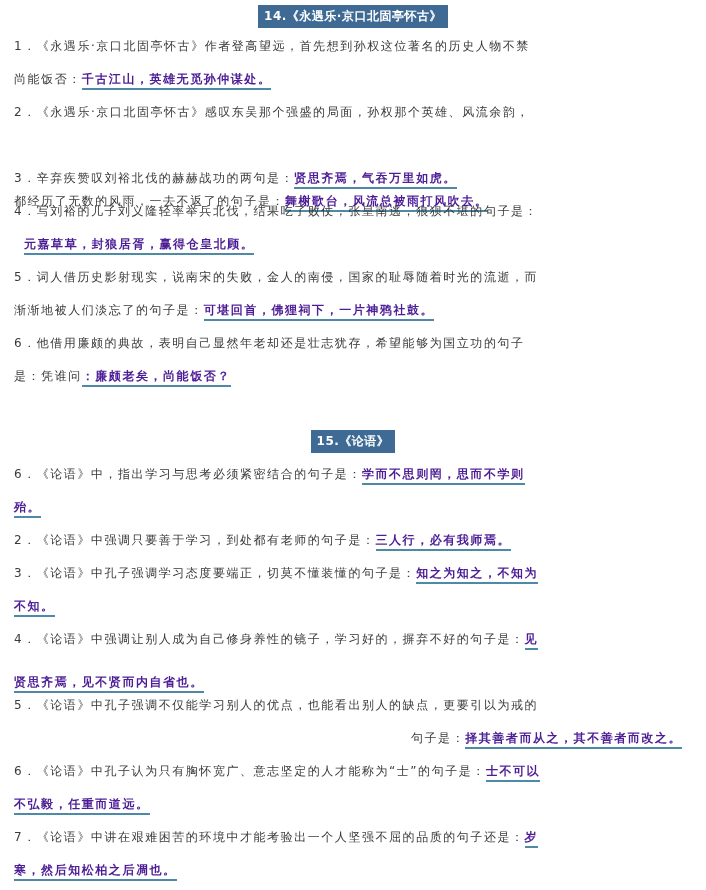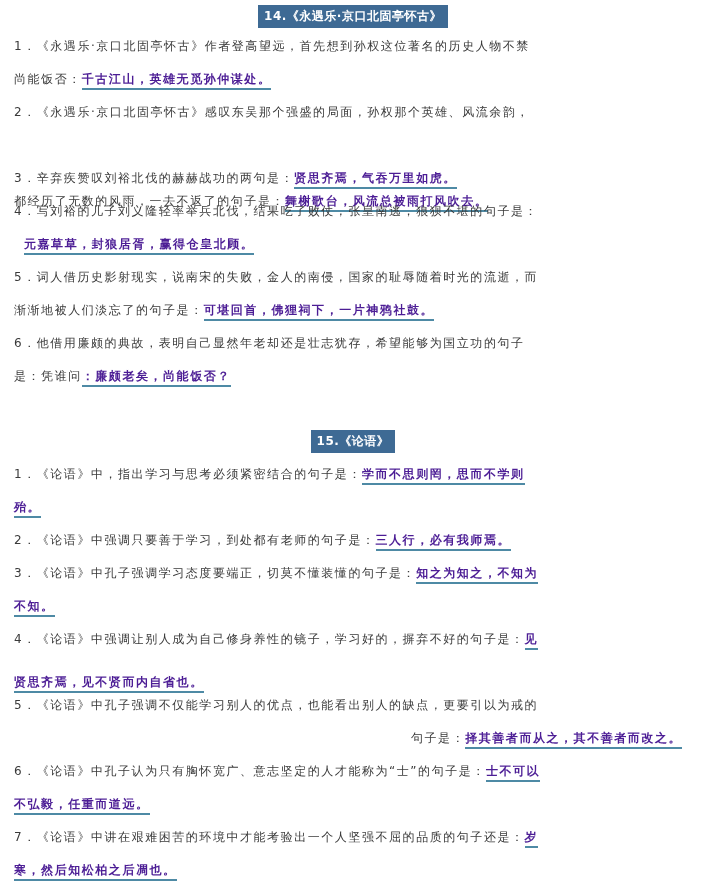--- a/index.html
+++ b/index.html
@@ -33,21 +33,21 @@
       <div class="line" style="top: 261px;"><span>5．词人借历史影射现实，说南宋的失败，金人的南侵，国家的耻辱随着时光的流逝，而</span></div>
       <div class="line" style="top: 294px;"><span>渐渐地被人们淡忘了的句子是：</span><span class="ans">可堪回首，佛狸祠下，一片神鸦社鼓。</span></div>
       <div class="line" style="top: 327px;"><span>6．他借用廉颇的典故，表明自己显然年老却还是壮志犹存，希望能够为国立功的句子</span></div>
       <div class="line" style="top: 360px;"><span>是：凭谁问</span><span class="ans">：廉颇老矣，尚能饭否？</span></div>
     </div>
 
   <div class="heading-wrap" style="top:430px;">
     <span class="heading">15.《论语》</span>
   </div>
   <div id="sec1">
-      <div class="line" style="top: 458px;"><span>1．《论语》中，指出学习与思考必须紧密结合的句子是：</span><span class="ans">学而不思则罔，思而不学则</span></div>
+      <div class="line" style="top: 458px;"><span>6．《论语》中，指出学习与思考必须紧密结合的句子是：</span><span class="ans">学而不思则罔，思而不学则</span></div>
       <div class="line" style="top: 491px;"><span class="ans">殆。</span></div>
       <div class="line" style="top: 524px;"><span>2．《论语》中强调只要善于学习，到处都有老师的句子是：</span><span class="ans">三人行，必有我师焉。</span></div>
       <div class="line" style="top: 557px;"><span>3．《论语》中孔子强调学习态度要端正，切莫不懂装懂的句子是：</span><span class="ans">知之为知之，不知为</span></div>
       <div class="line" style="top: 590px;"><span class="ans">不知。</span></div>
       <div class="line" style="top: 623px;"><span>4．《论语》中强调让别人成为自己修身养性的镜子，学习好的，摒弃不好的句子是：</span><span class="ans">见</span></div>
       <div class="line" style="top: 656px; margin-top: 10px;"><span class="ans">贤思齐焉，见不贤而内自省也。</span></div>
       <div class="line" style="top: 689px;"><span>5．《论语》中孔子强调不仅能学习别人的优点，也能看出别人的缺点，更要引以为戒的</span></div>
       <div class="line" style="top: 722px; text-align: right;"><span>句子是：</span><span class="ans">择其善者而从之，其不善者而改之。</span></div>
       <div class="line" style="top: 755px;"><span>6．《论语》中孔子认为只有胸怀宽广、意志坚定的人才能称为“士”的句子是：</span><span class="ans">士不可以</span></div>
       <div class="line" style="top: 788px;"><span class="ans">不弘毅，任重而道远。</span></div>

